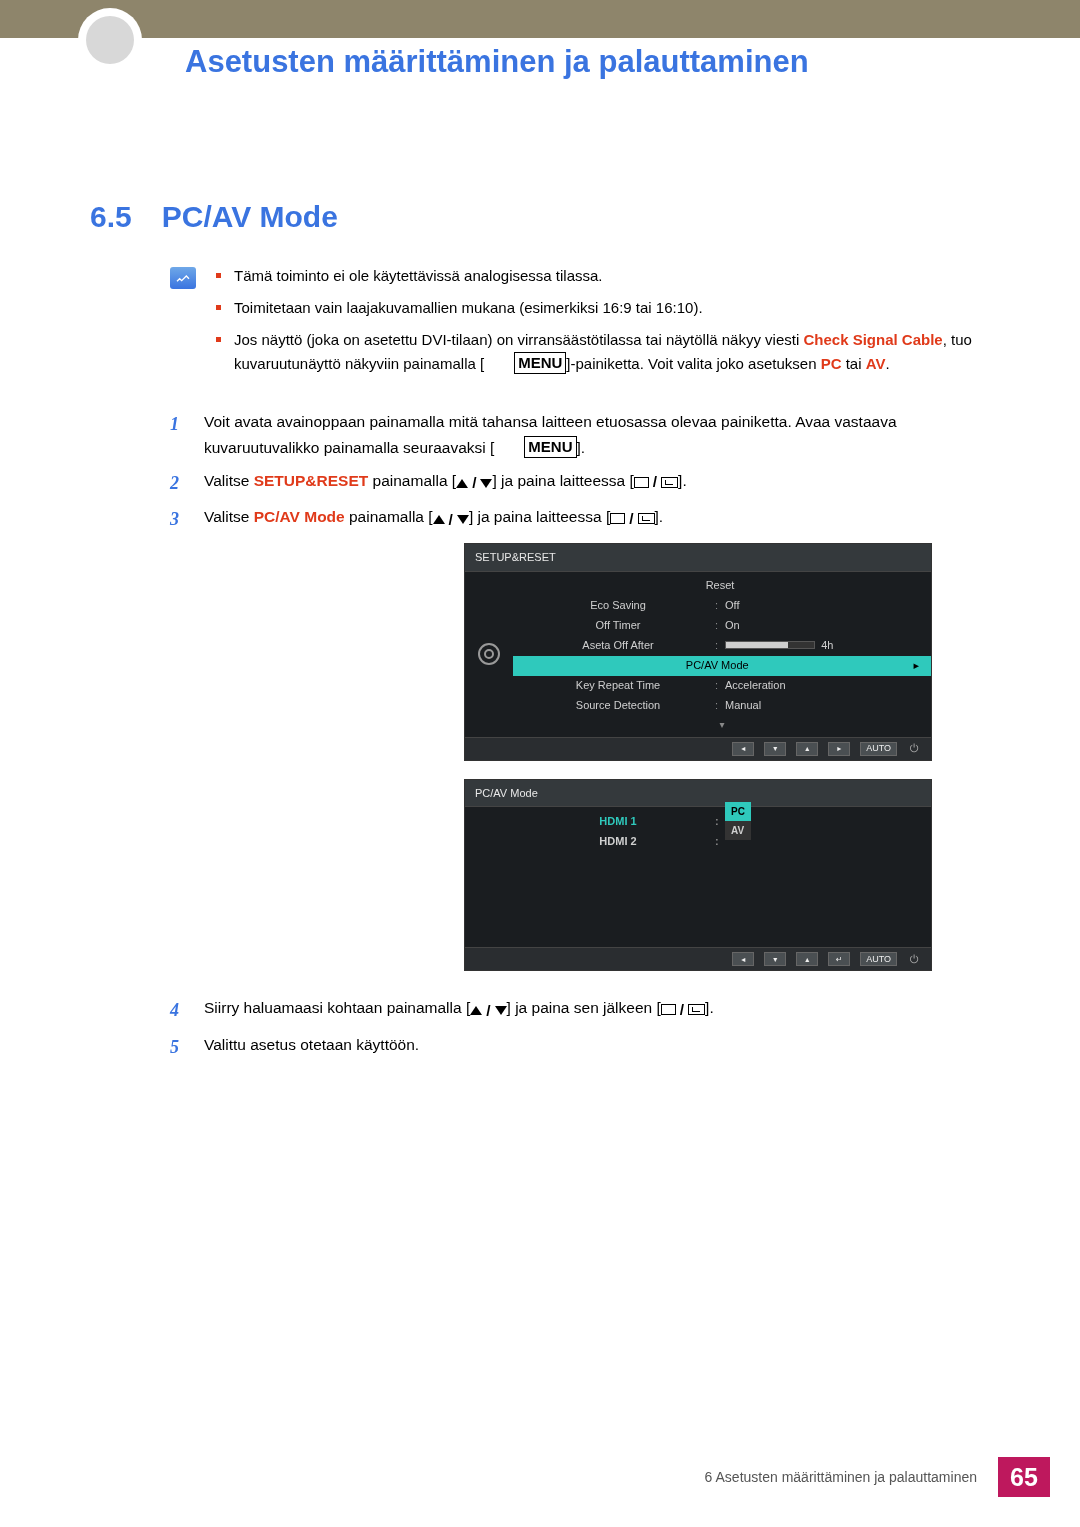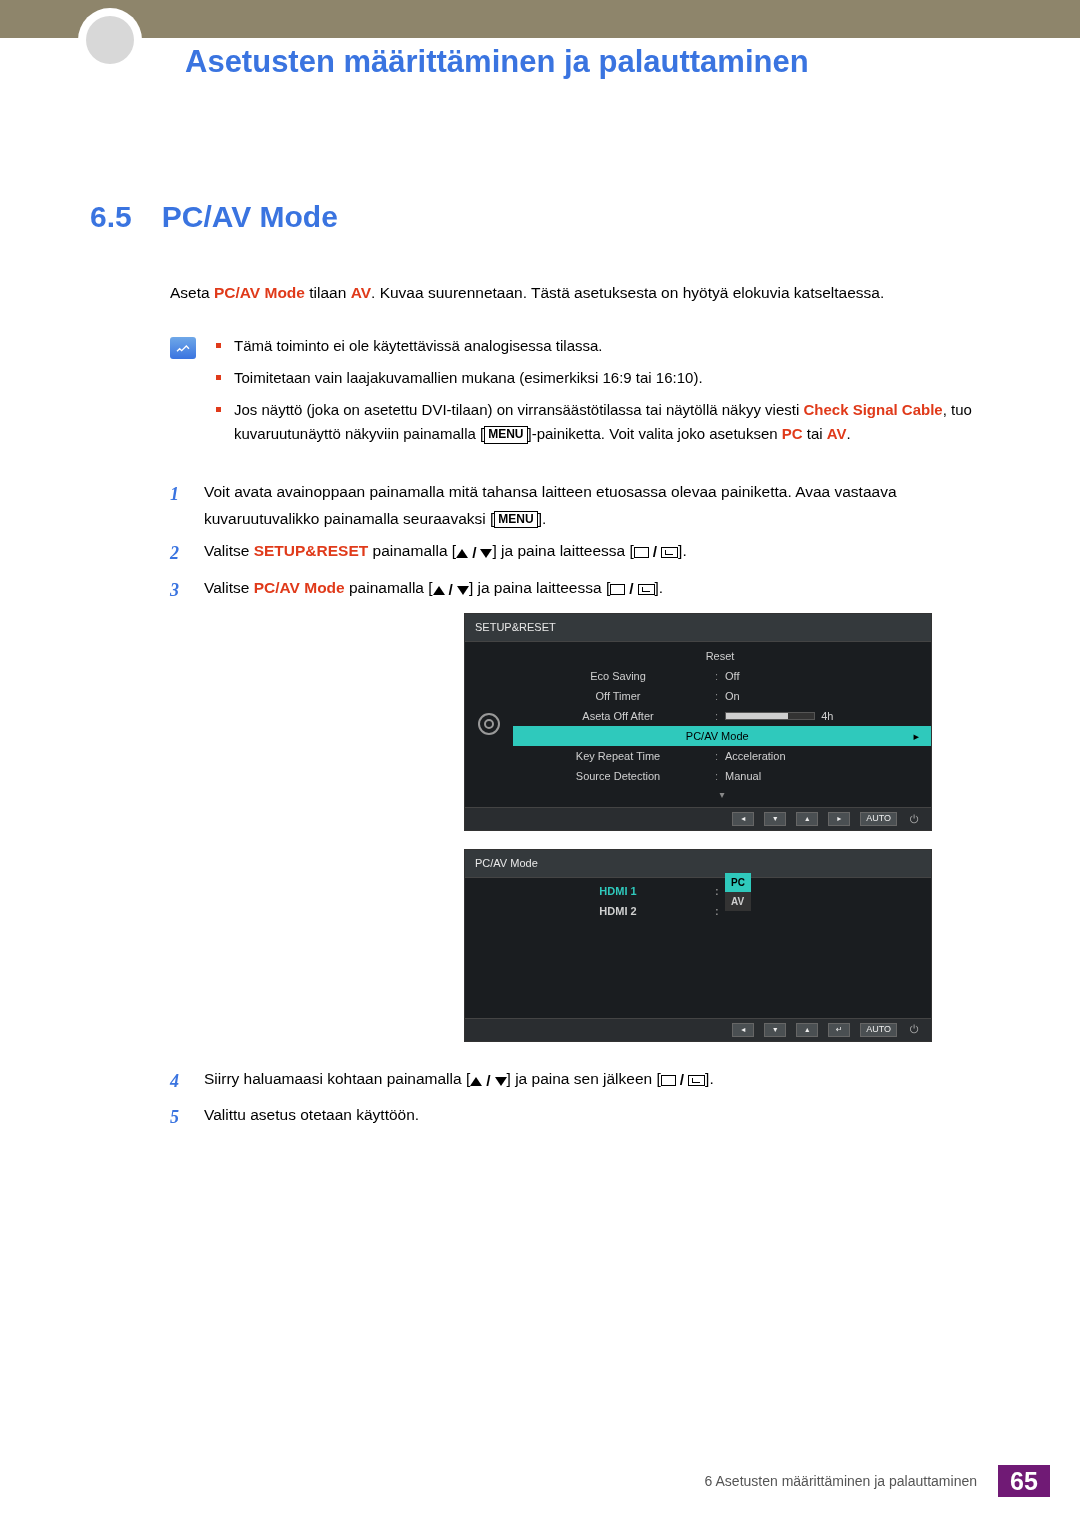--- a/index.html
+++ b/index.html
@@ -90,25 +90,26 @@
   .note-list {
     list-style: none;
     font-size: 15px;
     line-height:1.6;
   }
   .note-list li { position:relative; padding-left:18px; margin-bottom:8px; }
   .note-list li::before { content:""; position:absolute; left:0; top:9px; width:5px; height:5px; background:#e03a1a; }
   .menu-box {
     display:inline-block;
     border:1px solid #000;
-    font-size:12px;
+    font-size:15px;
     font-weight:bold;
     padding:0 3px;
     line-height:1.3;
     vertical-align:1px;
+    margin-left:30px;
   }
   .subsection-row {
     display:flex;
     align-items:baseline;
     gap:16px;
     margin-top:45px;
     margin-left:75px;
   }
   .subsection-num, .subsection-title {
     font-size:19px;
@@ -210,26 +211,26 @@
     position:absolute;
     bottom:30px;
     right:30px;
     display:flex;
     align-items:center;
     gap:9px;
     font-size:14px;
     color:#555;
   }
   .page-chip {
-    background:#701a75;
+    background:#be185d;
     color:#fff;
     font-size:25px;
     font-weight:bold;
     width:52px;
-    height:32px;
+    height:40px;
     display:flex;
     align-items:center;
     justify-content:center;
     margin-left:12px;
   }
 </style>
 </head>
 <body>
 
 <div class="top-bar"></div>
@@ -238,23 +239,20 @@
 </div>
 
 <div class="page-content">
   <div class="page-header">Asetusten määrittäminen ja palauttaminen</div>
 
   <div class="section-row">
     <div class="section-num">6.5</div>
     <div class="section-title">PC/AV Mode</div>
   </div>
 
-  <div class="intro-para">
-    <span>Aseta </span><span class="red">PC/AV Mode</span><span> tilaan </span><span class="red">AV</span><span>. Kuvaa suurennetaan. Tästä asetuksesta on hyötyä elokuvia katseltaessa.</span>
-  </div>
 
   <div class="note-block">
     <div class="note-icon">
       <svg viewBox="0 0 24 24">
           <path d="M3 17l4-4 3 3 7-7 4 4" stroke="#fff" stroke-width="2" fill="none"></path>
         </svg>
     </div>
     <ul class="note-list">
       <li>Tämä toiminto ei ole käytettävissä analogisessa tilassa.</li>
       <li>Toimitetaan vain laajakuvamallien mukana (esimerkiksi 16:9 tai 16:10).</li>

